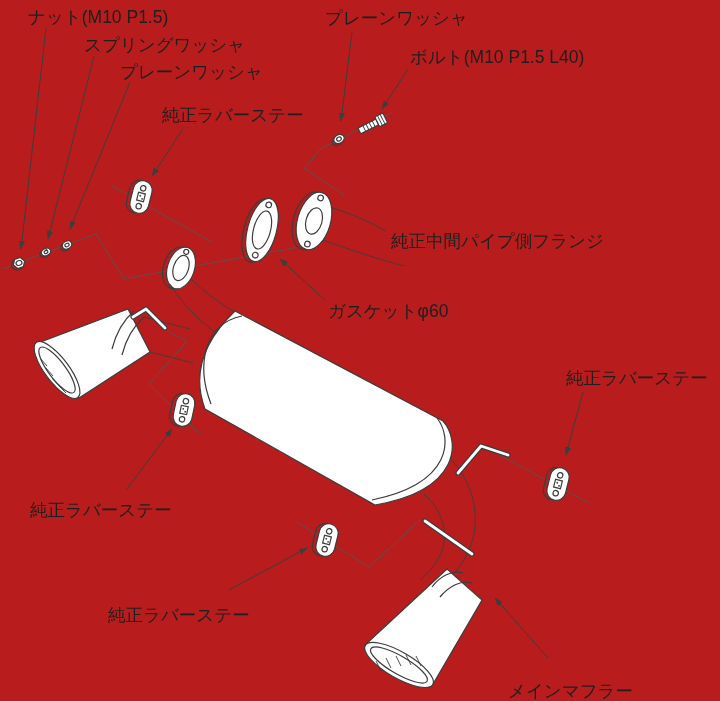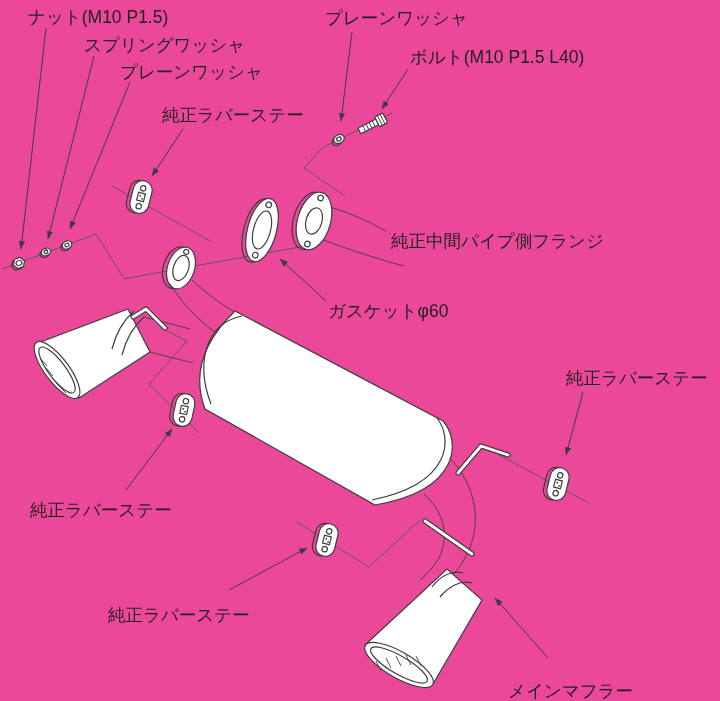--- a/index.html
+++ b/index.html
@@ -1,16 +1,16 @@
 <!DOCTYPE html>
 <html lang="ja"><head>
 <meta charset="utf-8">
 <style>
   html,body{margin:0;padding:0;background:#ffffff;}
-  .canvas{position:relative;width:720px;height:701px;background:#ec4899;overflow:hidden;
+  .canvas{position:relative;width:720px;height:701px;background:#b91c1c;overflow:hidden;
           font-family:"Liberation Sans",sans-serif;}
   svg{display:block;}
   .lbl{font-family:"Liberation Sans","DejaVu Sans",sans-serif;font-size:17.5px;fill:#1f1f1f;}
   .ln{stroke:#3d3d3d;stroke-width:1;fill:none;}
   .cl{stroke:#555;stroke-width:0.9;fill:none;}
   .pt{stroke:#3d3d3d;stroke-width:1.2;fill:#ffffff;}
   .ptn{stroke:#3d3d3d;stroke-width:1.2;fill:none;}
   .thin{stroke:#3d3d3d;stroke-width:0.9;fill:none;}
   .rodO{stroke:#3d3d3d;stroke-width:5.2;fill:none;stroke-linecap:round;stroke-linejoin:round;}
   .rodI{stroke:#ffffff;stroke-width:2.8;fill:none;stroke-linecap:round;stroke-linejoin:round;}

